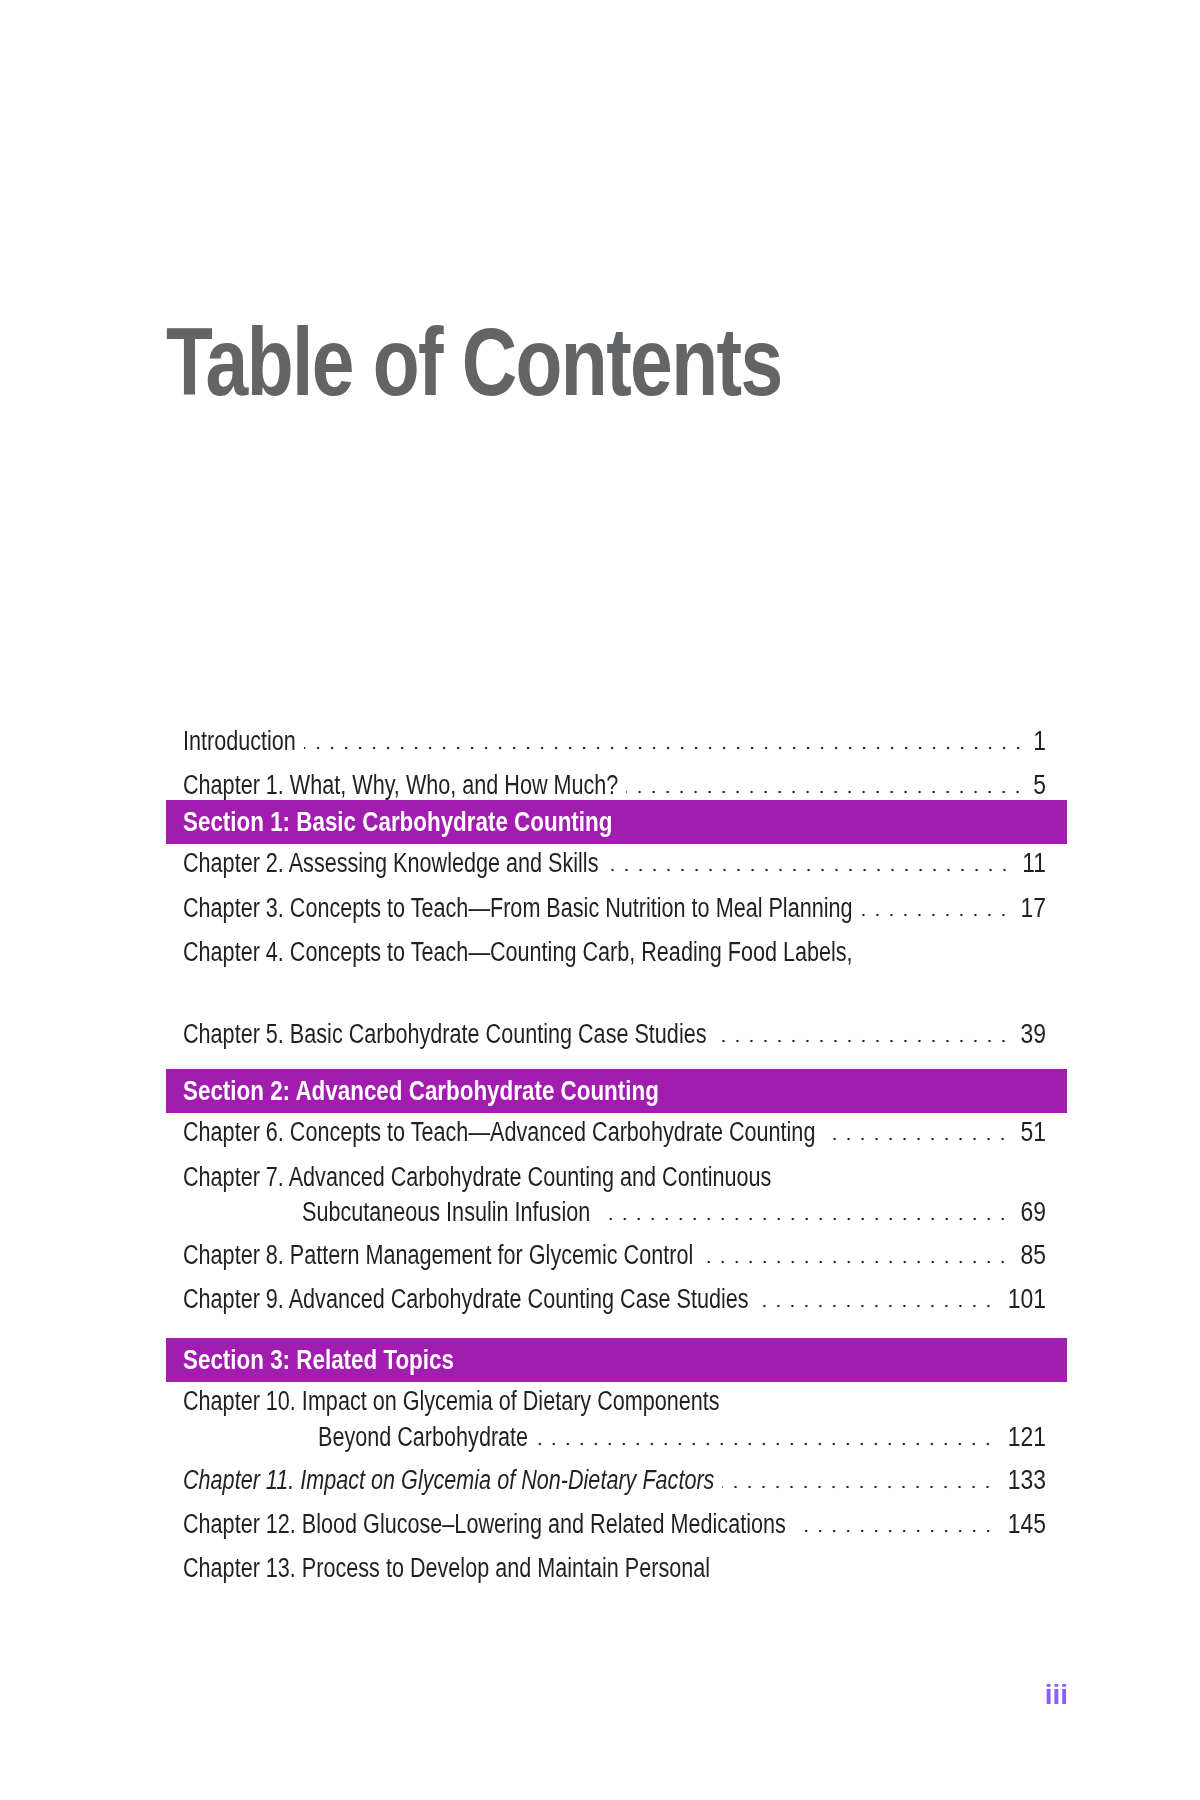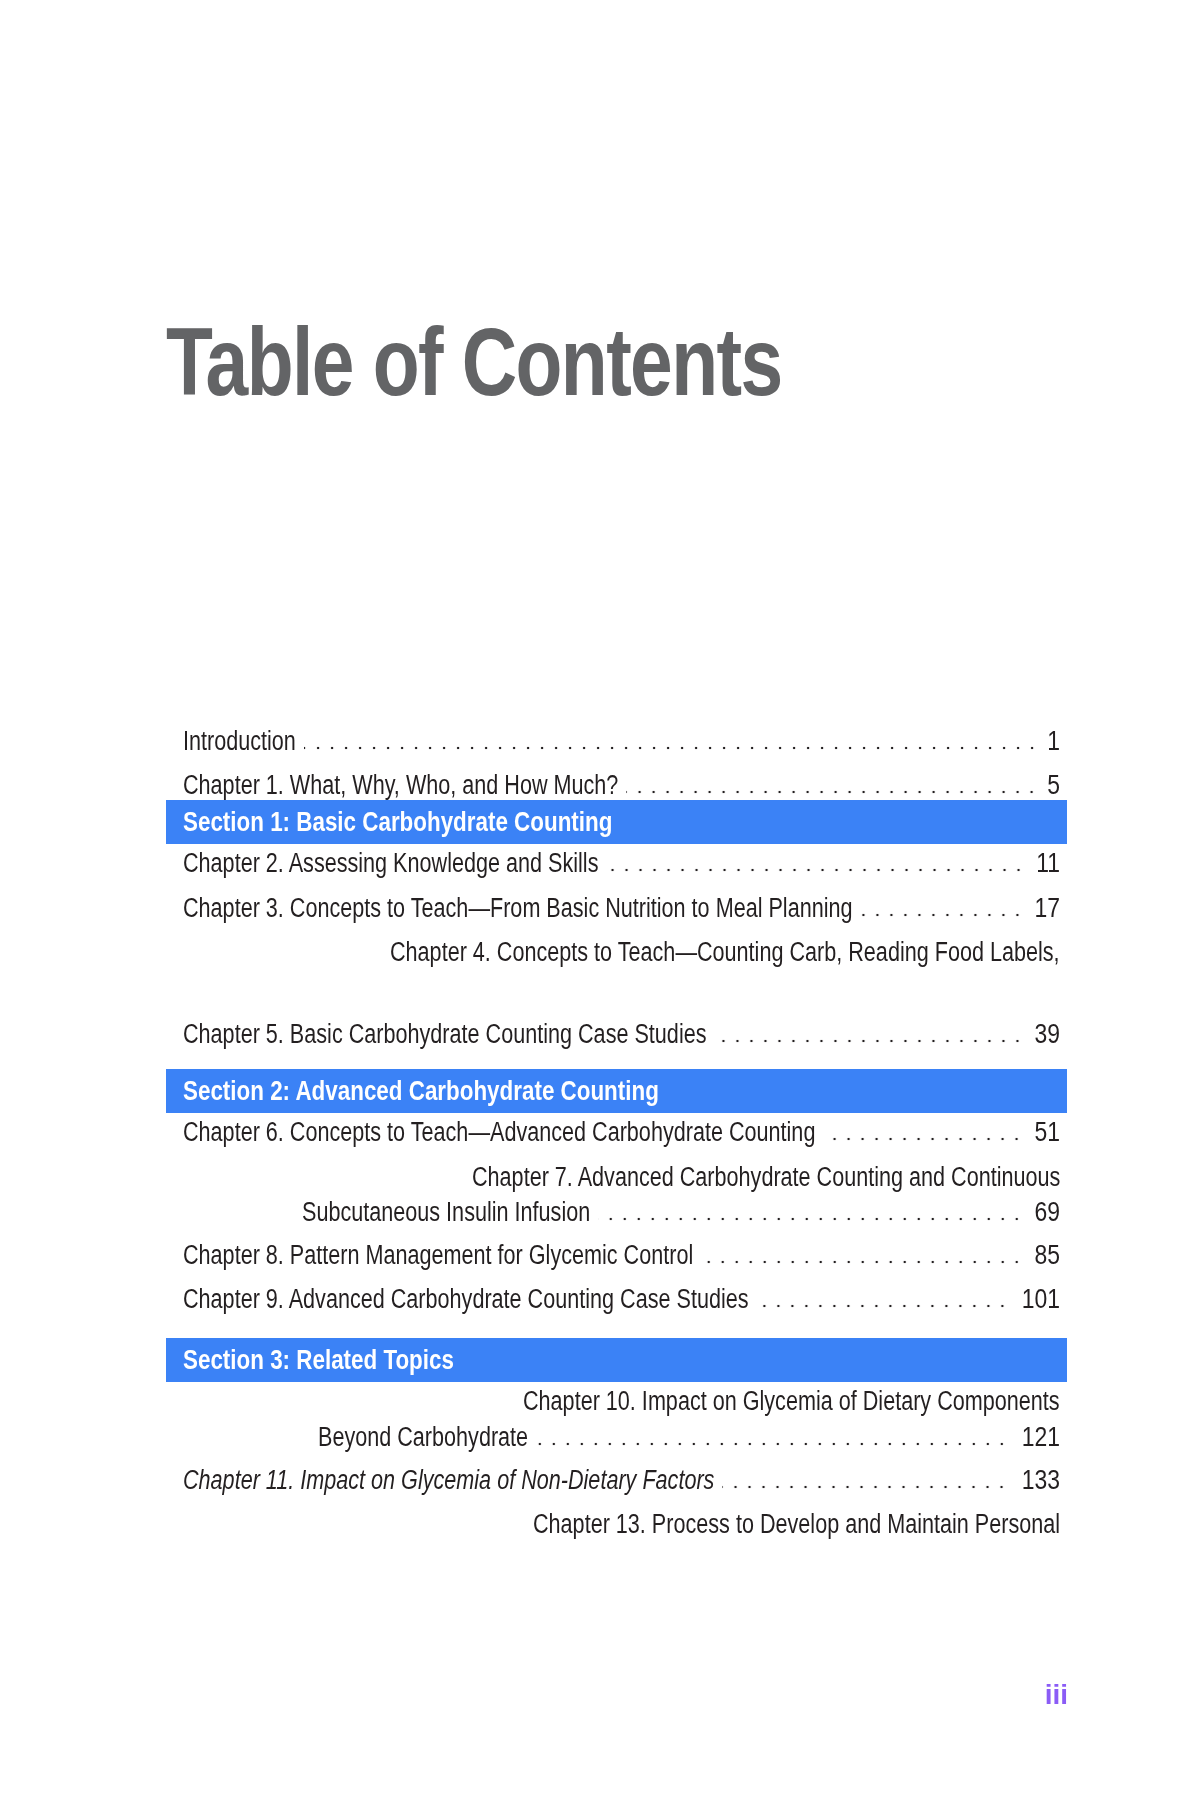--- a/index.html
+++ b/index.html
@@ -8,36 +8,36 @@
     position: absolute; left: 166px; top: 312px;
     font-family: "Liberation Sans", sans-serif; font-weight: 700;
     font-size: 96px; line-height: 100px; color: #636466;
     letter-spacing: -2px; white-space: nowrap;
     transform: scaleX(0.80); transform-origin: left top;
   }
   .toc { position: absolute; left: 166px; top: 712px; width: 901px; }
   .row { position: relative; height: 44px; }
   .row.two { height: 79px; }
   .line {
-    position: absolute; left: 17px; right: 7px; height: 30px;
+    position: absolute; left: 17px; right: 21px; height: 30px;
     display: flex; align-items: flex-end;
-    font-size: 27px; line-height: 30px; color: #231f20; white-space: nowrap; justify-content: flex-end;
+    font-size: 27px; line-height: 30px; color: #231f20; white-space: nowrap;
   }
   .line.l1 { top: 14px; }
   .line.l2 { top: 49px; }
   .txt { display: inline-block; transform: scaleX(0.80); transform-origin: left bottom; }
   .txtwrap { flex: 0 0 auto; overflow: visible; }
   .leader {
     flex: 1 1 auto; height: 6px; margin: 0 6px 5px 8px;
     background-image: radial-gradient(circle, #231f20 1.3px, transparent 1.6px);
     background-size: 14px 6px; background-position: right center; background-repeat: repeat-x;
   }
   .page { flex: 0 0 auto; display: inline-block; transform: scaleX(0.85); transform-origin: right bottom; }
   .sec {
-    position: relative; height: 44px; background: #3b82f6; margin: 0 0 0 0;
+    position: relative; height: 44px; background: #a21caf; margin: 0 0 0 0;
   }
   .sec .stxt {
     position: absolute; left: 17px; top: 5px; color: #ffffff; font-weight: 700;
     font-size: 28px; line-height: 34px; white-space: nowrap;
     transform: scaleX(0.80); transform-origin: left top;
   }
   .folio {
     position: absolute; left: 1044px; top: 1680px; width: 24px; text-align: right;
     font-weight: 700; font-size: 28px; line-height: 30px; color: #8b5cf6;
   }
@@ -154,20 +154,27 @@
   </div>
 
   <div class="row">
     <div class="line l1" style="top:4px">
       <span class="txtwrap" style="width: 531.413px; font-style: italic;"><span class="txt">Chapter 11. Impact on Glycemia of Non-Dietary Factors</span></span>
       <span class="leader"></span>
       <span class="page">133</span>
     </div>
   </div>
 
+  <div class="row">
+    <div class="line l1" style="top:4px">
+      <span class="txtwrap" style="width: 602.775px;"><span class="txt">Chapter 12. Blood Glucose–Lowering and Related Medications</span></span>
+      <span class="leader"></span>
+      <span class="page">145</span>
+    </div>
+  </div>
 
   <div class="row two">
     <div class="line l1" style="top:4px">
       <span class="txtwrap" style="width: 527.112px;"><span class="txt">Chapter 13. Process to Develop and Maintain Personal</span></span>
     </div>
   </div>
 
 </div>
 
 <div class="folio">iii</div>

